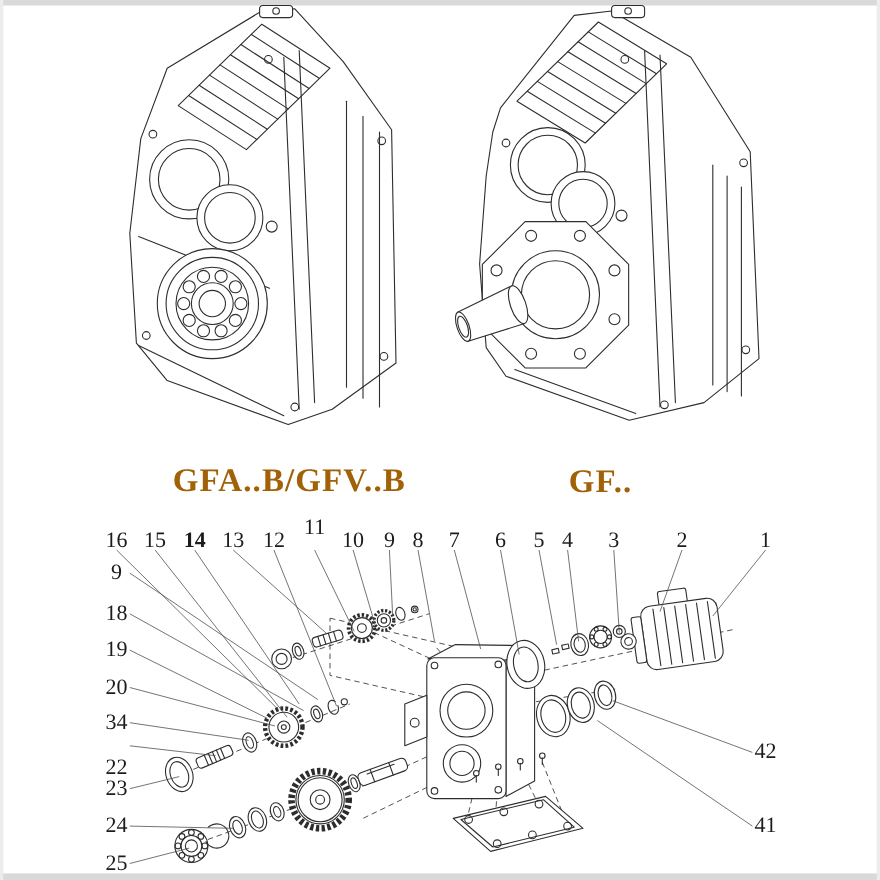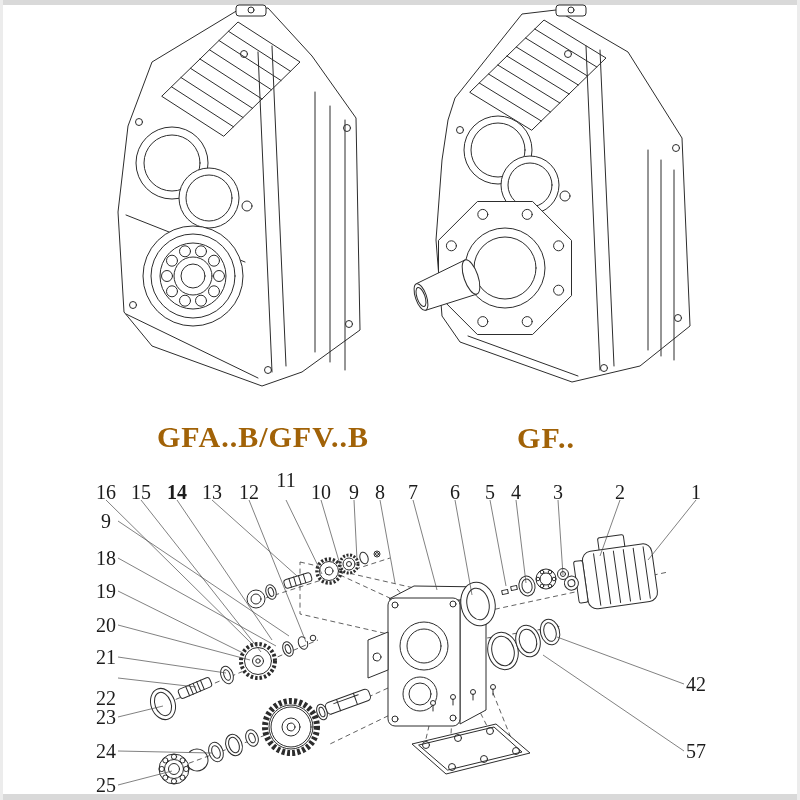--- a/index.html
+++ b/index.html
@@ -380,22 +380,22 @@
 <span class="callout" style="left:490px; top:492px;">5</span>
 <span class="callout" style="left:516px; top:492px;">4</span>
 <span class="callout" style="left:558px; top:492px;">3</span>
 <span class="callout" style="left:620px; top:492px;">2</span>
 <span class="callout" style="left:696px; top:492px;">1</span>
 
 <span class="callout" style="left:106px; top:521px;">9</span>
 <span class="callout" style="left:106px; top:558px;">18</span>
 <span class="callout" style="left:106px; top:591px;">19</span>
 <span class="callout" style="left:106px; top:625px;">20</span>
-<span class="callout" style="left:106px; top:657px;">21</span>
+<span class="callout" style="left:106px; top:657px;">34</span>
 <span class="callout" style="left:106px; top:678px;margin-top:20px;">22</span>
 <span class="callout" style="left:106px; top:717px;">23</span>
 <span class="callout" style="left:106px; top:751px;font-family:Liberation Serif, serif;">24</span>
 <span class="callout" style="left:106px; top:785px;">25</span>
 
 <span class="callout" style="left:696px; top:684px;">42</span>
-<span class="callout" style="left:696px; top:751px;">57</span>
+<span class="callout" style="left:696px; top:751px;">41</span>
 
 </div>
 
 </body></html>

